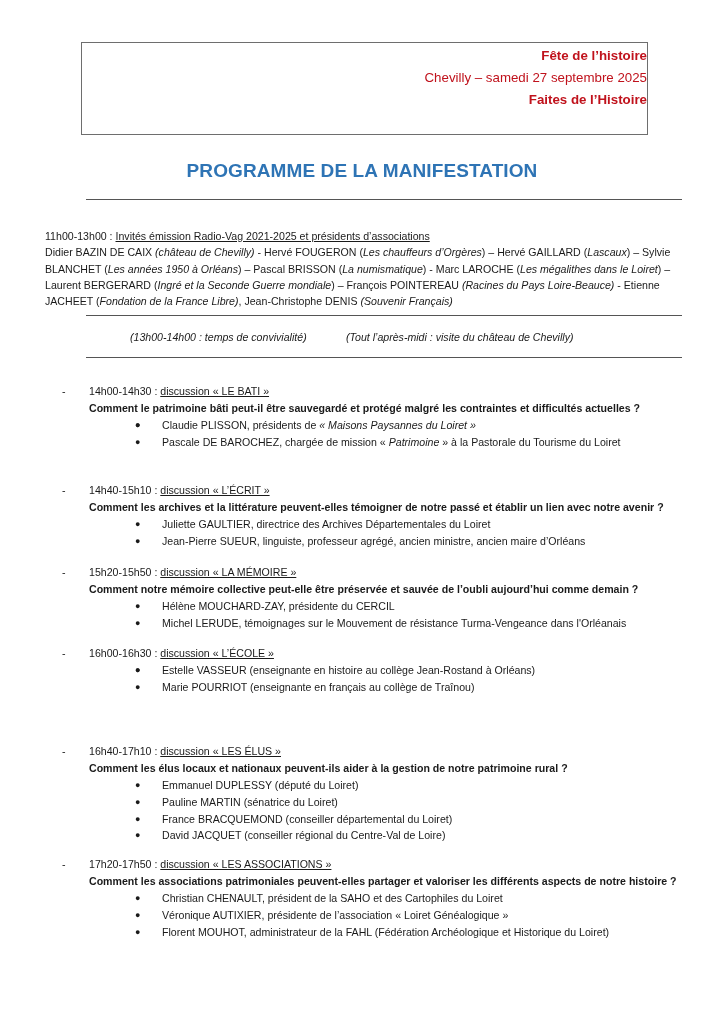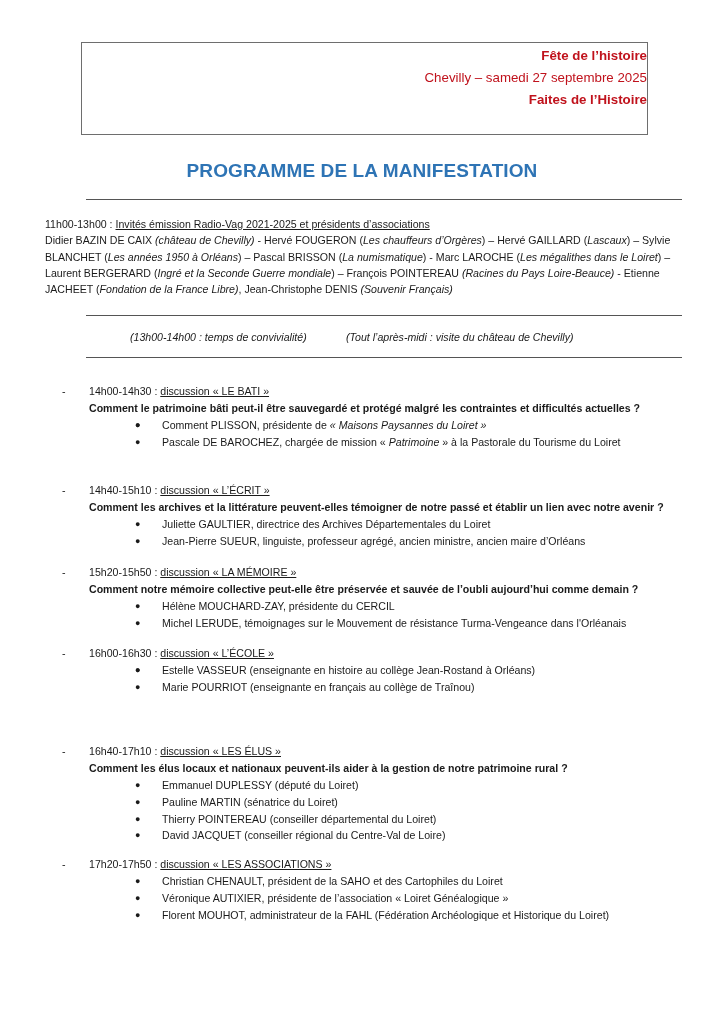--- a/index.html
+++ b/index.html
@@ -5,21 +5,21 @@
     html, body { margin:0; padding:0; background:#fff; }
     body { width:724px; height:1024px; position:relative; overflow:hidden;
       font-family:"Liberation Sans", sans-serif; color:#1a1a1a; font-size:10.6px; }
     .header-box { position:absolute; left:81px; top:42px; width:567px; height:93px;
       border:1px solid #6e6e6e; box-sizing:border-box; text-align:right; color:#c0121c;
       font-size:13.3px; line-height:22px; padding-top:2px; }
     .header-box .b { font-weight:bold; }
     .title { position:absolute; left:0; width:724px; top:160px; text-align:center;
       color:#2e74b5; font-weight:bold; font-size:19px; letter-spacing:0.1px; }
     .rule { position:absolute; height:1px; background:#555; }
-    .intro { position:absolute; left:45px; top:216px; width:650px; line-height:16.3px; }
+    .intro { position:absolute; left:45px; top:228px; width:650px; line-height:16.3px; }
     .u { text-decoration:underline; }
     i { font-style:italic; }
     .pause { position:absolute; top:331px; font-style:italic; }
     .session { position:absolute; left:62px; width:650px; }
     .s-head { line-height:17px; position:relative; padding-left:27px; }
     .s-head .dash { position:absolute; left:0; }
     .s-q { font-weight:bold; padding-left:27px; line-height:17px; }
     .s-list { margin:0; padding:0; list-style:none; }
     .s-list li { position:relative; padding-left:100px; line-height:16.8px; }
     .s-list li .bullet { position:absolute; left:73px; font-size:9px; }
@@ -45,21 +45,21 @@
 <div class="pause" style="left:130px;">(13h00-14h00 : temps de convivialité)</div>
 <div class="pause" style="left:346px;">(Tout l’après-midi : visite du château de Chevilly)</div>
 <div class="rule" style="left:86px;top:357px;width:596px;"></div>
 
 <div id="sessions">
     <div class="session" style="top: 383px;">
       <div class="s-head"><span class="dash">-</span><span>14h00-14h30 : </span><span class="u">discussion « LE BATI »</span></div>
       <div class="s-q">Comment le patrimoine bâti peut-il être sauvegardé et protégé malgré les contraintes et difficultés actuelles ?</div>
       <ul class="s-list">
         <li><span class="bullet">●</span></li>
-        <li><span class="bullet">●</span><span>Comment PLISSON, présidente de </span><i>« Maisons Paysannes du Loiret »</i></li>
+        <li><span class="bullet">●</span><span>Claudie PLISSON, présidents de </span><i>« Maisons Paysannes du Loiret »</i></li>
         <li><span class="bullet">●</span><span>Pascale DE BAROCHEZ, chargée de mission « </span><i>Patrimoine</i><span> » à la Pastorale du Tourisme du Loiret</span></li>
       </ul>
     </div>
     <div class="session" style="top: 482px;">
       <div class="s-head"><span class="dash">-</span><span>14h40-15h10 : </span><span class="u">discussion « L’ÉCRIT »</span></div>
       <div class="s-q">Comment les archives et la littérature peuvent-elles témoigner de notre passé et établir un lien avec notre avenir ?</div>
       <ul class="s-list">
         <li><span class="bullet">●</span><span>Juliette GAULTIER, directrice des Archives Départementales du Loiret</span></li>
         <li><span class="bullet">●</span><span>Jean-Pierre SUEUR, linguiste, professeur agrégé, ancien ministre, ancien maire d’Orléans</span></li>
       </ul>
@@ -79,25 +79,26 @@
         <li><span class="bullet">●</span><span>Estelle VASSEUR (enseignante en histoire au collège Jean-Rostand à Orléans)</span></li>
         <li><span class="bullet">●</span><span>Marie POURRIOT (enseignante en français au collège de Traînou)</span></li>
       </ul>
     </div>
     <div class="session" style="top: 743px;">
       <div class="s-head"><span class="dash">-</span><span>16h40-17h10 : </span><span class="u">discussion « LES ÉLUS »</span></div>
       <div class="s-q">Comment les élus locaux et nationaux peuvent-ils aider à la gestion de notre patrimoine rural ?</div>
       <ul class="s-list">
         <li><span class="bullet">●</span><span>Emmanuel DUPLESSY (député du Loiret)</span></li>
         <li><span class="bullet">●</span><span>Pauline MARTIN (sénatrice du Loiret)</span></li>
-        <li><span class="bullet">●</span><span>Thierry POINTEREAU (conseiller départemental du Loiret)</span></li>
+        <li><span class="bullet">●</span><span>France BRACQUEMOND (conseiller départemental du Loiret)</span></li>
         <li><span class="bullet">●</span><span>David JACQUET (conseiller régional du Centre-Val de Loire)</span></li>
       </ul>
     </div>
     <div class="session" style="top: 856px;">
       <div class="s-head"><span class="dash">-</span><span>17h20-17h50 : </span><span class="u">discussion « LES ASSOCIATIONS »</span></div>
+      <div class="s-q">Comment les associations patrimoniales peuvent-elles partager et valoriser les différents aspects de notre histoire ?</div>
       <ul class="s-list">
         <li><span class="bullet">●</span><span>Christian CHENAULT, président de la SAHO et des Cartophiles du Loiret</span></li>
         <li><span class="bullet">●</span><span>Véronique AUTIXIER, présidente de l’association « Loiret Généalogique »</span></li>
         <li><span class="bullet">●</span><span>Florent MOUHOT, administrateur de la FAHL (Fédération Archéologique et Historique du Loiret)</span></li>
       </ul>
     </div>
   </div>
 
 </body></html>

